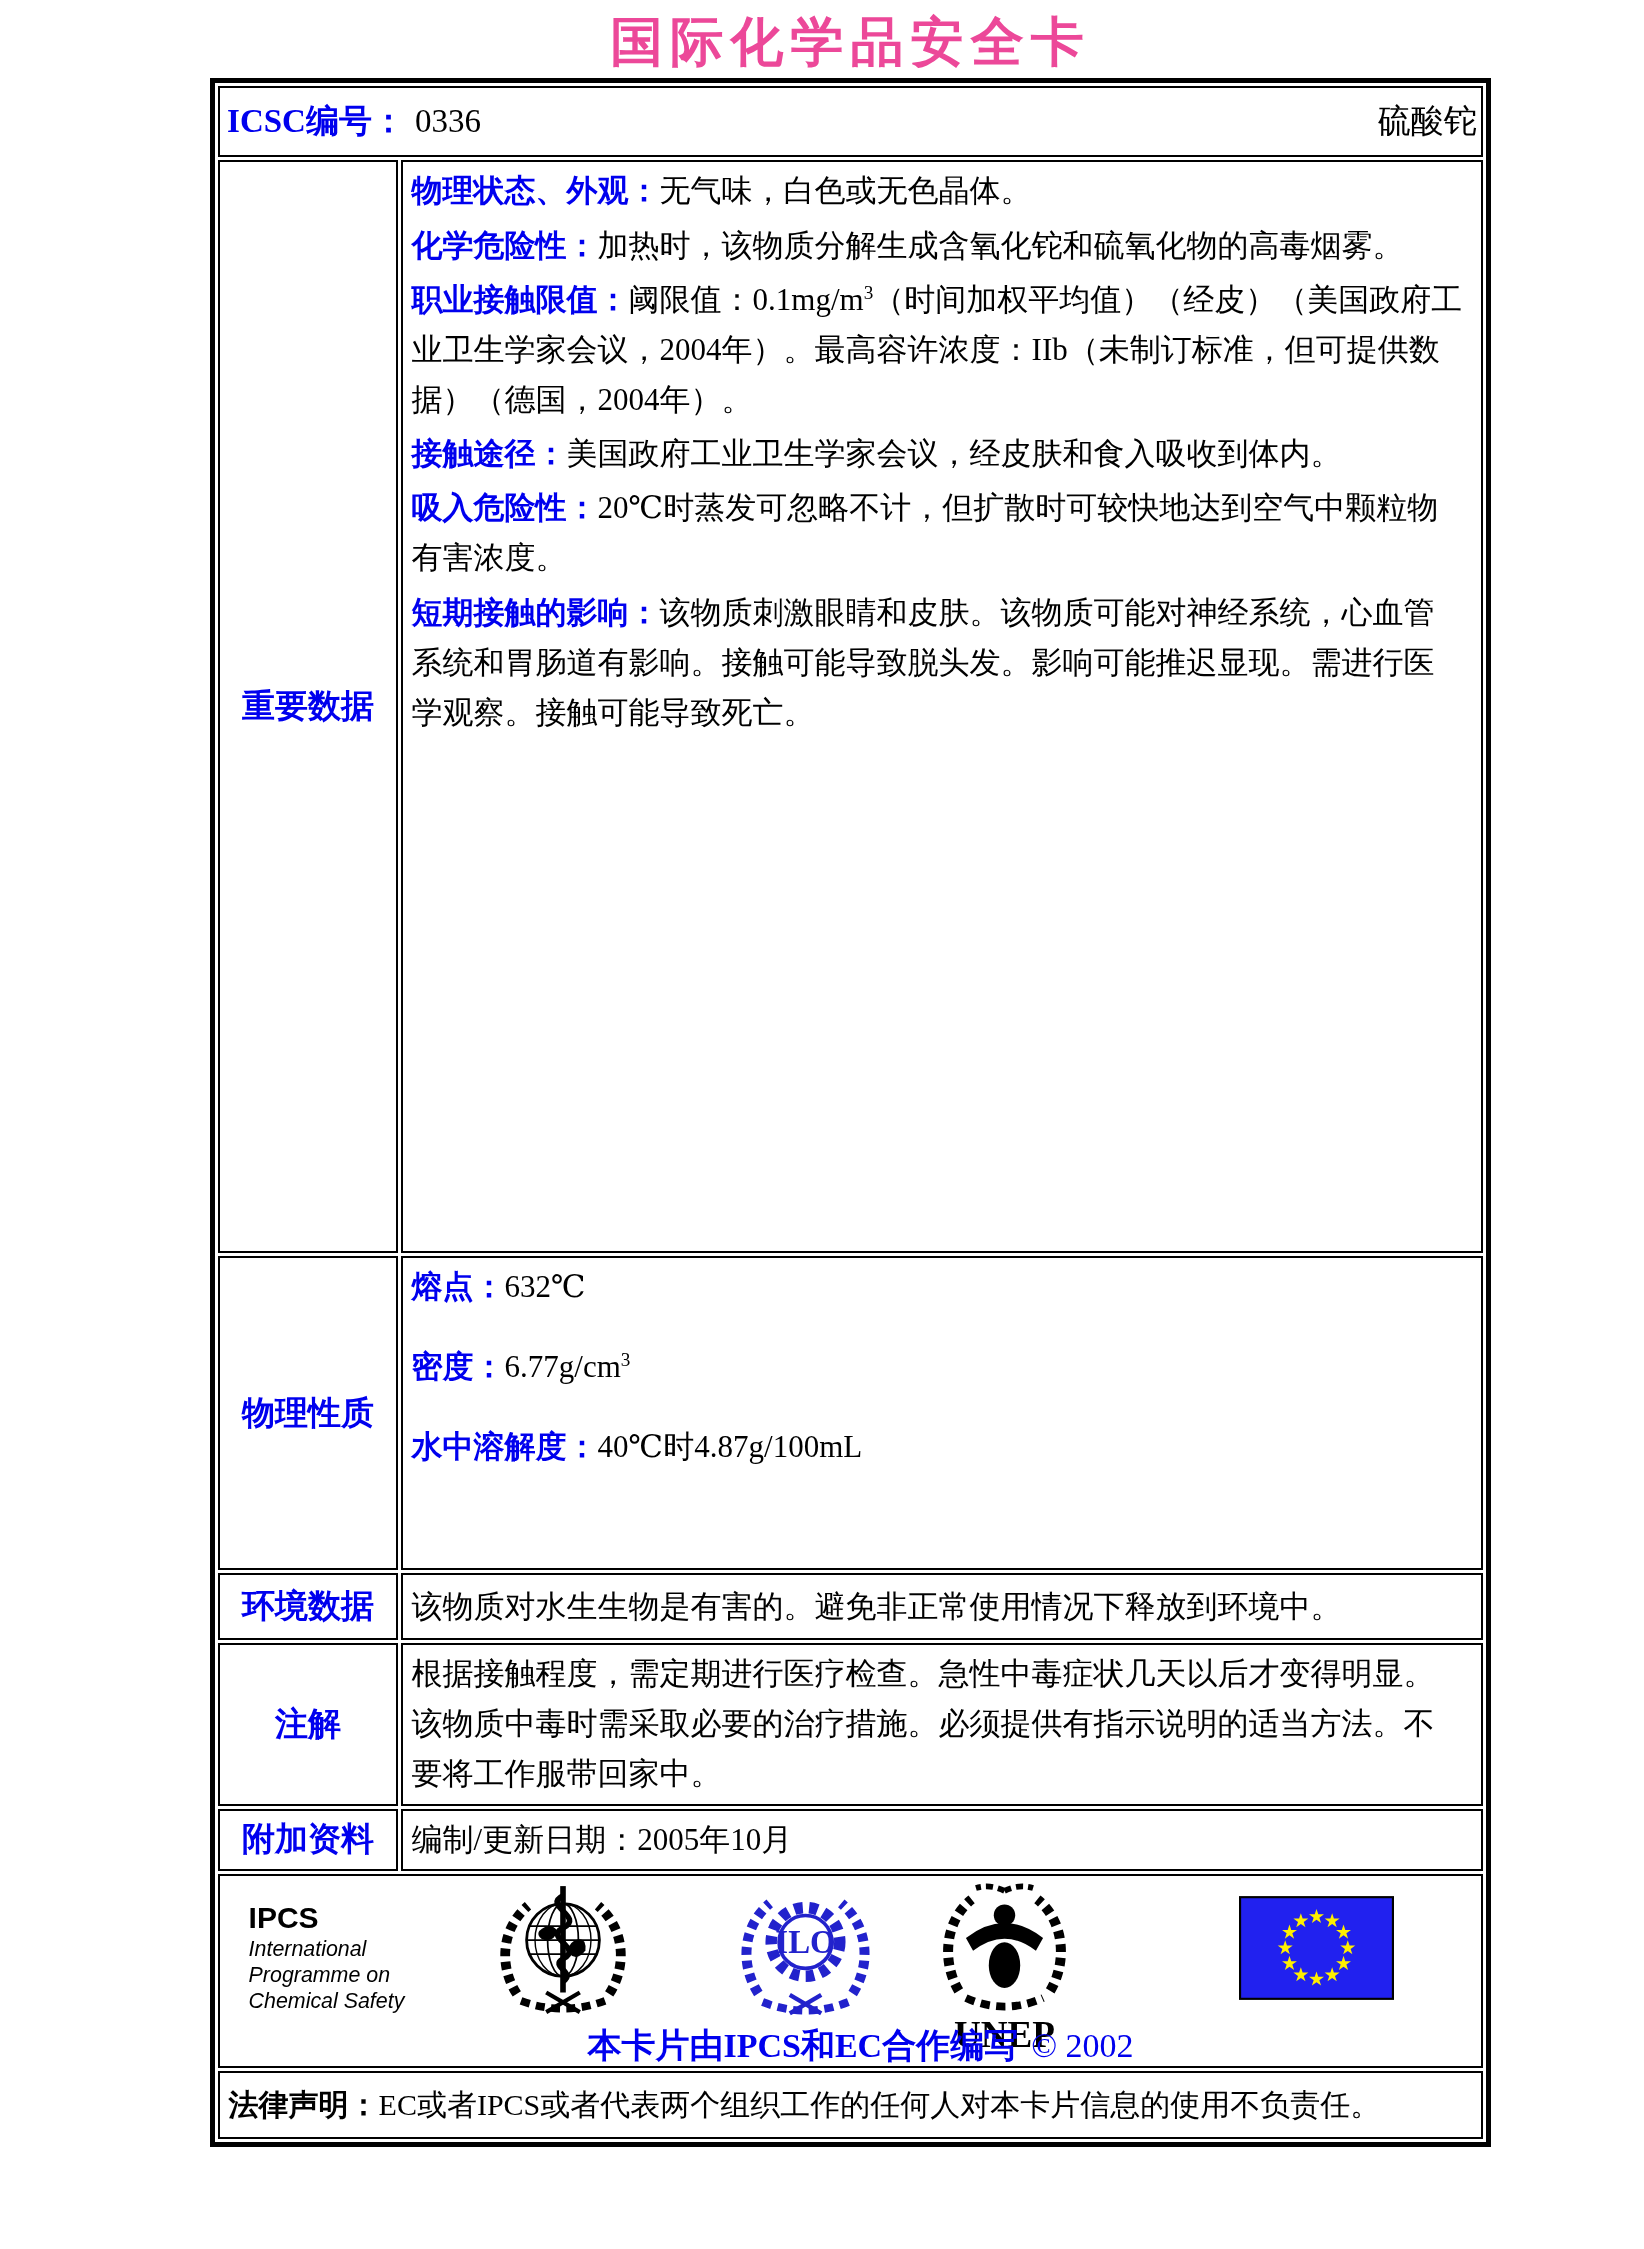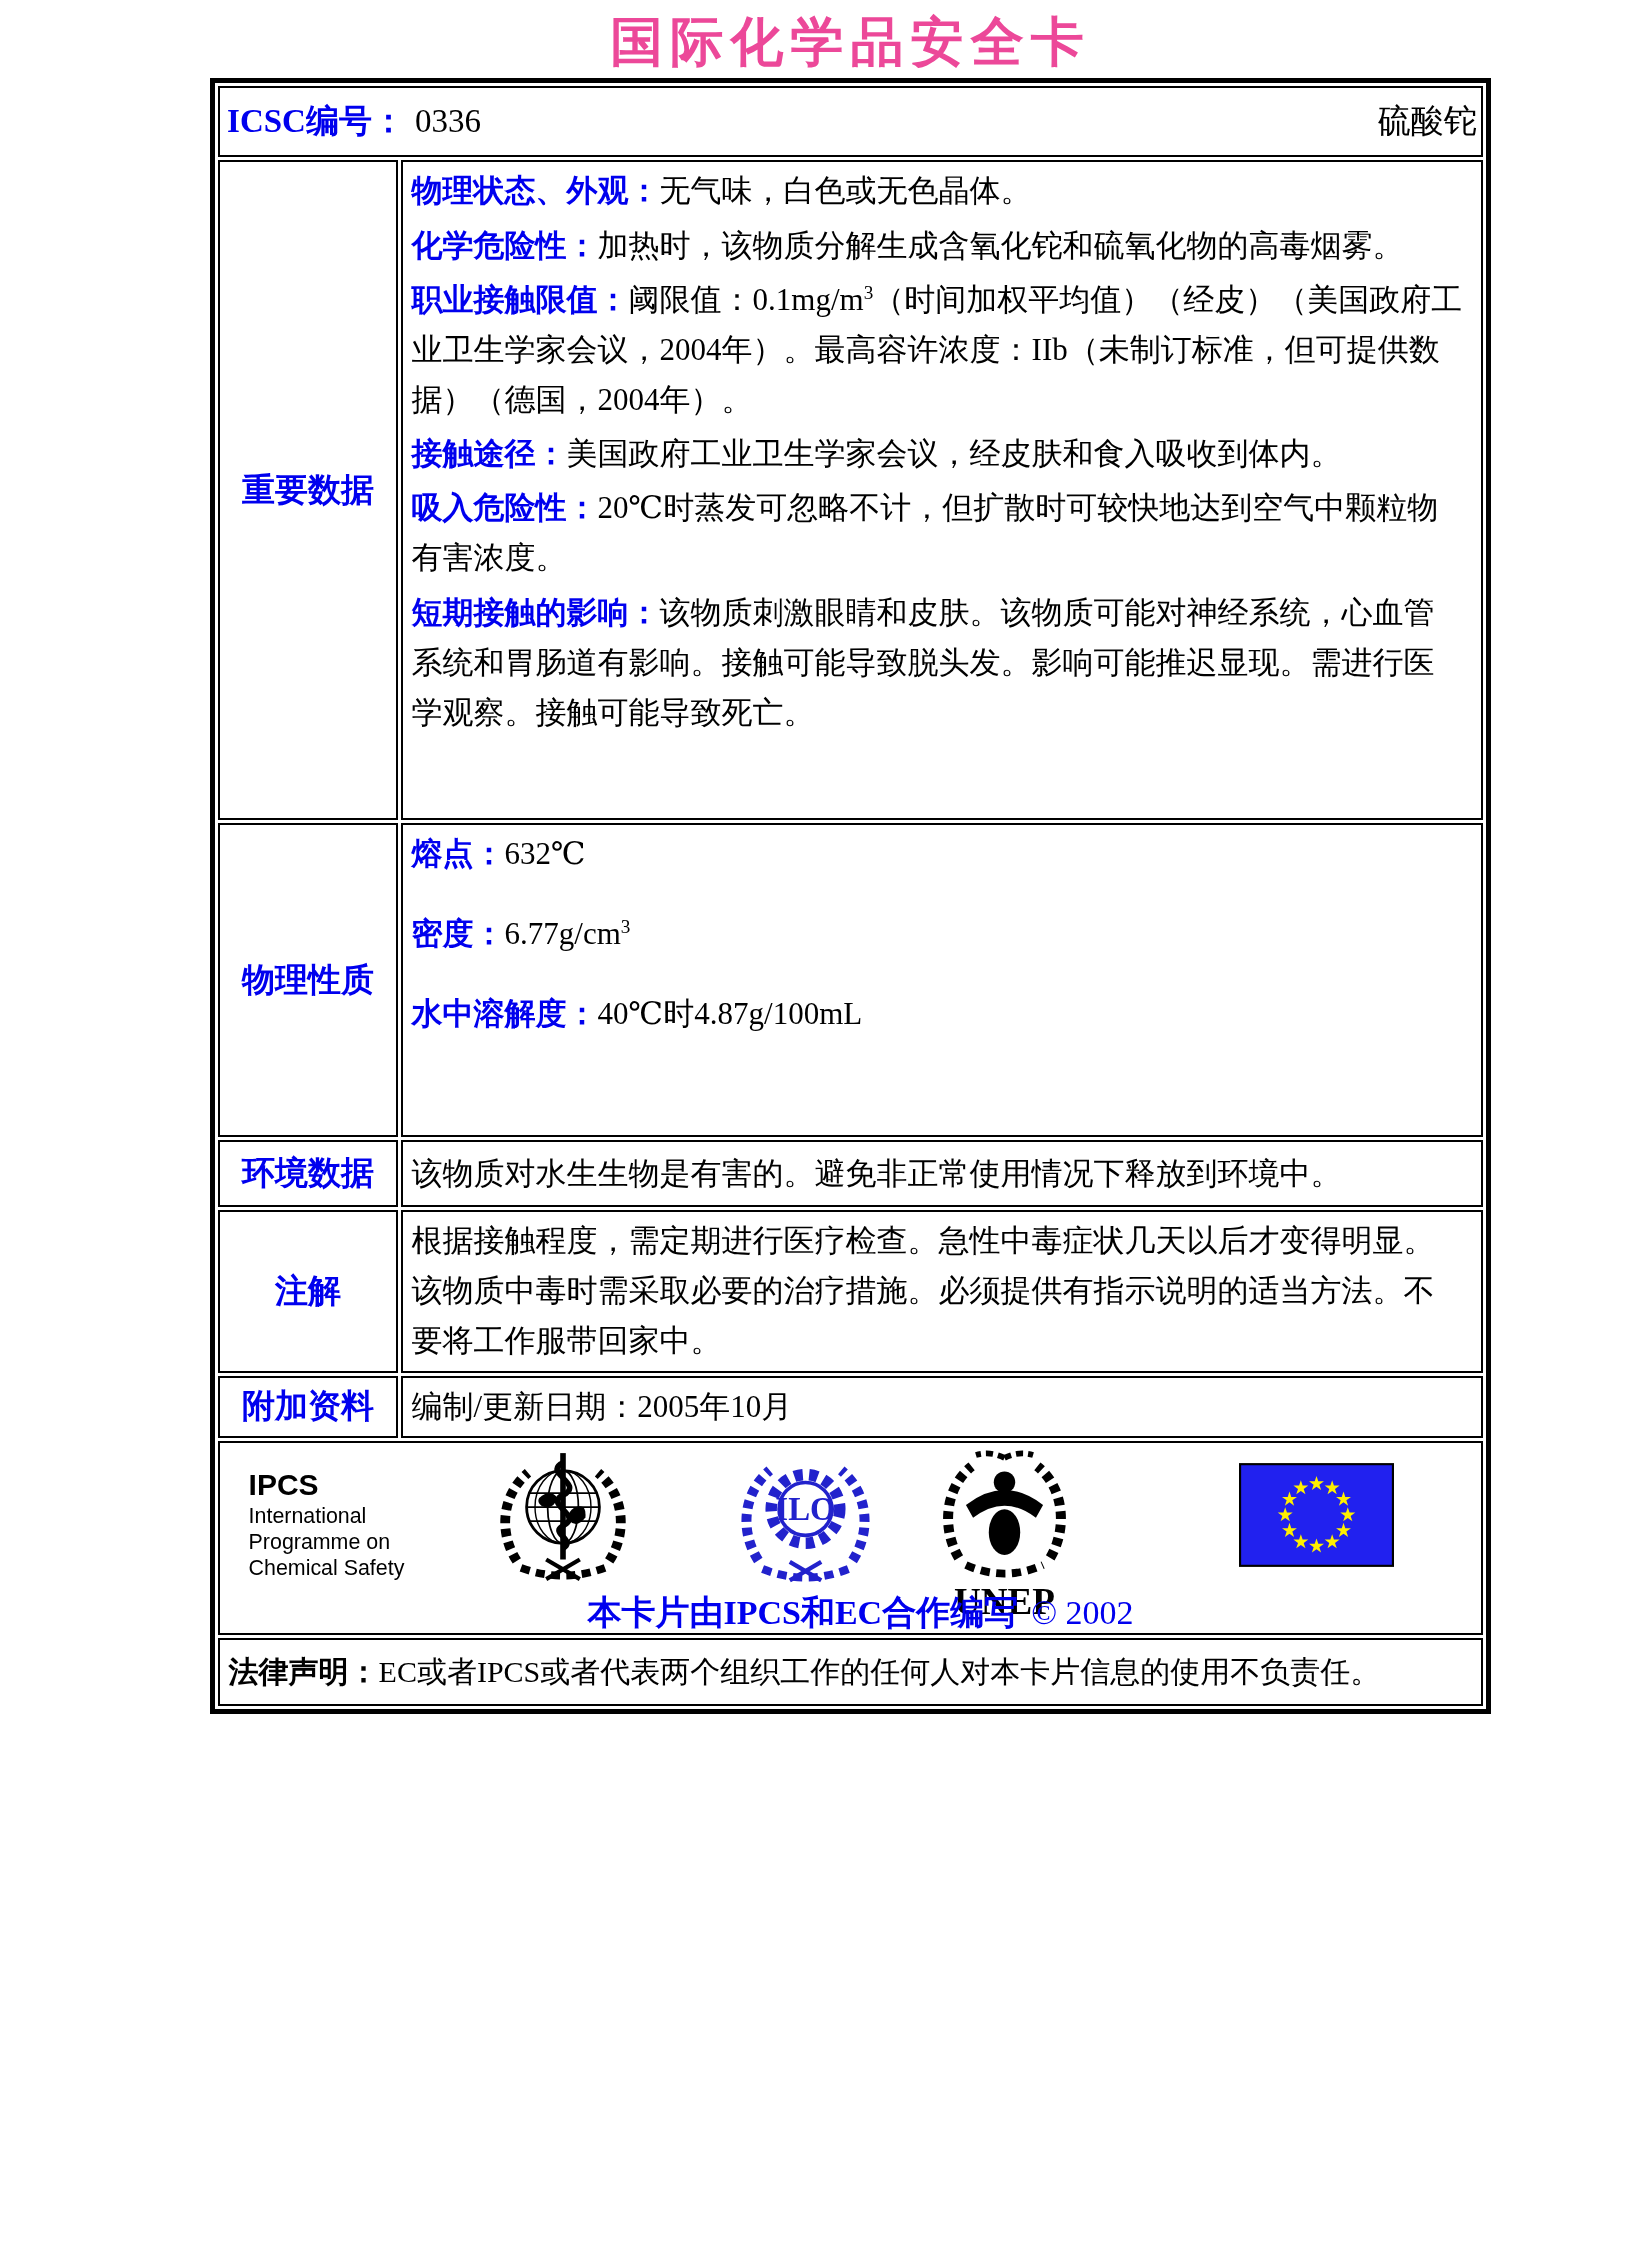--- a/index.html
+++ b/index.html
@@ -48,21 +48,21 @@
   .phys p { margin-bottom: 30px; }
   .vmid { vertical-align: middle; }
 
   .logos-cell { vertical-align: top; }
   .logos-wrap { position: relative; width: 100%; height: 100%; }
   .ipcs-block {
     position: absolute; left: 8.6px; top: 23px;
     font-family: "Liberation Sans", "DejaVu Sans", sans-serif;
   }
   .ipcs-acronym { font-size: 30px; font-weight: bold; line-height: 37px; }
-  .ipcs-line { font-size: 21.4px; line-height: 26px; }
+  .ipcs-line { font-size: 21.4px; line-height: 26px; font-style: italic; }
   .logo { position: absolute; }
   .who-logo  { left: 253px; top: 2.9px; }
   .ilo-logo  { left: 494px; top: 2.9px; }
   .unep-logo { left: 693px; top: 1.4px; }
   .eu-flag   { left: 999px; top: 20px; }
   .footer-caption {
     position: absolute; left: 0; right: 0; top: 147px;
     text-align: center;
     color: #0000ee; font-size: 34px; font-weight: bold;
   }
@@ -88,21 +88,21 @@
       <div class="header-inner">
         <span>
           <span class="blue-label">ICSC编号：</span><span class="icsc-number">0336</span>
         </span>
         <span>硫酸铊</span>
       </div>
     </td>
   </tr>
 
   <tr>
-    <td class="label-cell" style="height:660px;">重要数据</td>
+    <td class="label-cell" style="height:1093px;">重要数据</td>
     <td class="content-cell">
       <p><span class="blue-label">物理状态、外观：</span><span>无气味，白色或无色晶体。</span></p>
       <p><span class="blue-label">化学危险性：</span><span>加热时，该物质分解生成含氧化铊和硫氧化物的高毒烟雾。</span></p>
       <p><span class="blue-label">职业接触限值：</span><span>阈限值：0.1mg/m</span><sup>3</sup><span>（时间加权平均值）（经皮）（美国政府工业卫生学家会议，2004年）。最高容许浓度：IIb（未制订标准，但可提供数据）（德国，2004年）。</span></p>
       <p><span class="blue-label">接触途径：</span><span>美国政府工业卫生学家会议，经皮肤和食入吸收到体内。</span></p>
       <p><span class="blue-label">吸入危险性：</span><span>20℃时蒸发可忽略不计，但扩散时可较快地达到空气中颗粒物有害浓度。</span></p>
       <p><span class="blue-label">短期接触的影响：</span><span>该物质刺激眼睛和皮肤。该物质可能对神经系统，心血管系统和胃肠道有影响。接触可能导致脱头发。影响可能推迟显现。需进行医学观察。接触可能导致死亡。</span></p>
     </td>
   </tr>
 

